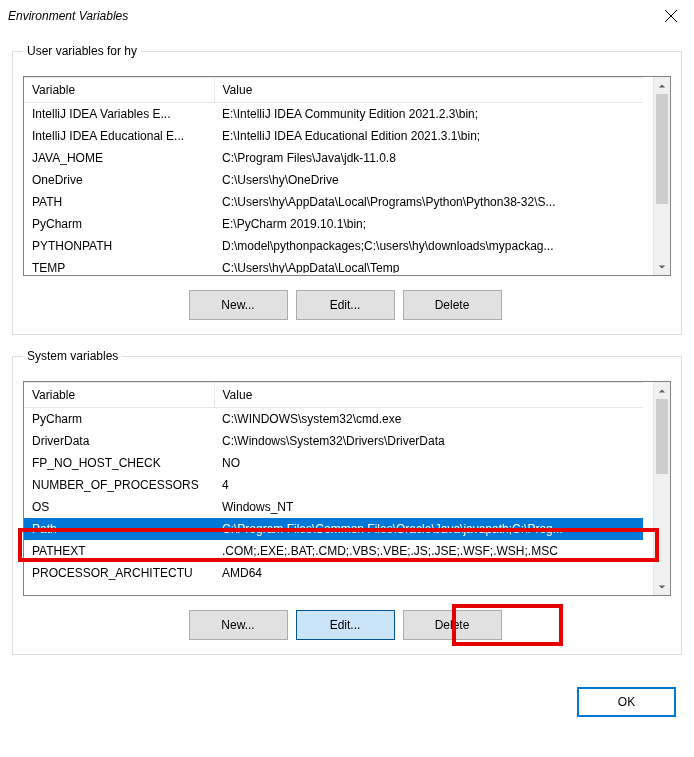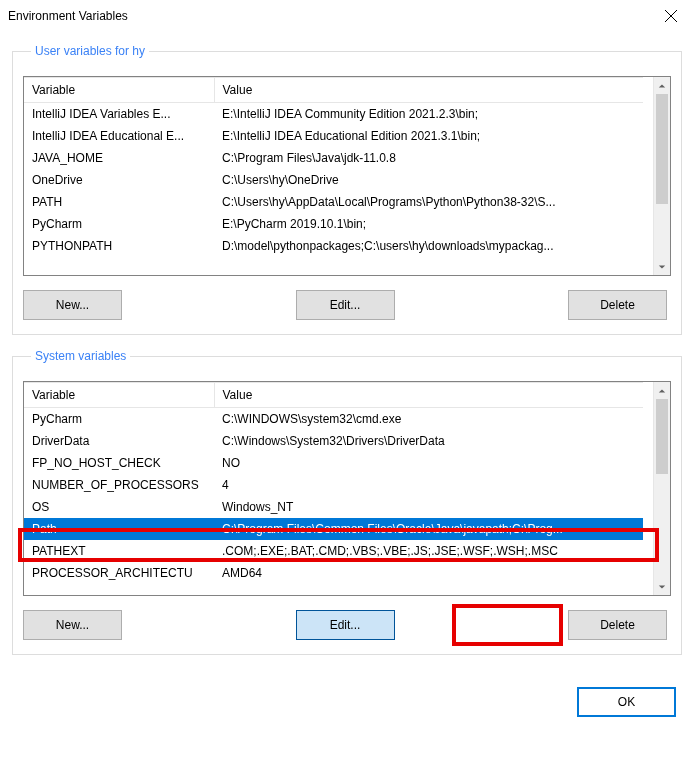--- a/index.html
+++ b/index.html
@@ -1,42 +1,42 @@
 <!DOCTYPE html>
 <html><head>
 <meta charset="utf-8">
 <style>
   * { box-sizing: border-box; font-family: "Segoe UI", Tahoma, sans-serif; font-size: 12px; }
   html,body { margin:0; padding:0; background:#fff; }
   .window { width:694px; height:757px; background:#fff; position:relative; }
-  .titlebar { height:30px; display:flex; align-items:center; padding:3px 0 0 8px; border-bottom:1px solid #fff; }
+  .titlebar { height:30px; display:flex; align-items:center; padding:3px 0 0 8px; border-bottom:1px solid #fff;font-style:italic; }
   .titlebar .title { flex:1; color:#000; }
   .titlebar .close { width:46px; height:30px; display:flex; align-items:center; justify-content:center; cursor:pointer; }
   .titlebar .close svg { width:12px; height:12px; stroke:#000; stroke-width:1; }
 
   .content { padding: 14px 12px 0 12px; }
 
   fieldset.group { border:1px solid #ddd; border-radius:0; margin:0 0 14px 0; padding:18px 10px 14px 10px; position:relative; }
-  fieldset.group > legend { padding:0 4px; color:#3b82f6; font-size:12px;margin-left:8px; }
+  fieldset.group > legend { padding:0 4px; color:#000000; font-size:12px; }
 
   .tablewrap { border:1px solid #828282; position:relative; }
   .table-scroll { position:absolute; right:0; top:0; bottom:0; width:17px; background:#f0f0f0; border-left:1px solid #e6e6e6; }
   .table-scroll .up, .table-scroll .down { height:17px; display:flex; align-items:center; justify-content:center; background:#f0f0f0; }
   .table-scroll .up svg, .table-scroll .down svg { width:8px; height:8px; fill:#606060; }
   .table-scroll .down { position:absolute; bottom:0; left:0; right:0; }
   .table-scroll .thumb { position:absolute; left:2px; right:2px; background:#cdcdcd; }
 
   table.vars { width:100%; border-collapse:collapse; table-layout:fixed; }
   table.vars th { text-align:left; font-weight:400; padding:5px 8px; border:1px solid #e6e6e6; background:#fff; position:relative; }
   table.vars th:first-child { border-left:none; }
   table.vars th:last-child { border-right:none; }
   .col-var { width:190px; }
   .col-val { }
 
-  .btnrow { display:flex; justify-content:space-between; gap:8px; margin-top:14px; padding-right:4px; }
+  .btnrow { display:flex; justify-content:center; gap:8px; margin-top:14px; padding-right:4px; }
   button.win { width:99px; height:30px; background:#e1e1e1; border:1px solid #adadad; color:#000; cursor:pointer; font-size:12px; }
   button.win.default { background:#fff; border:2px solid #0078d7; }
   button.win.highlight { background:#cce4f7; border:1px solid #005499; }
 
   .dlg-buttons { display:flex; justify-content:flex-end; gap:4px; padding:18px 18px 0 0; }
 
   .redbox { position:absolute; border:4px solid #e60000; pointer-events:none; }
 
   .tbody-pad { padding-right:27px; }
   .tbody-scrollarea { height:170px; overflow:hidden; position:relative; }
@@ -110,20 +110,24 @@
                     <td>C:\Users\hy\AppData\Local\Programs\Python\Python38-32\S...</td>
                   </tr>
                 <tr>
                     <td>PyCharm</td>
                     <td>E:\PyCharm 2019.10.1\bin;</td>
                   </tr>
                 <tr>
                     <td>PYTHONPATH</td>
                     <td>D:\model\pythonpackages;C:\users\hy\downloads\mypackag...</td>
                   </tr>
+                <tr class="partial-row">
+                    <td style="height:6px;overflow:hidden;">TEMP</td>
+                    <td>C:\Users\hy\AppData\Local\Temp</td>
+                  </tr>
               </tbody>
             </table>
           </div>
         </div>
         <div class="table-scroll">
           <div class="up">
               <svg viewBox="0 0 10 10">
                 <path d="M1 7 L5 3 L9 7 Z"></path>
               </svg>
             </div>

